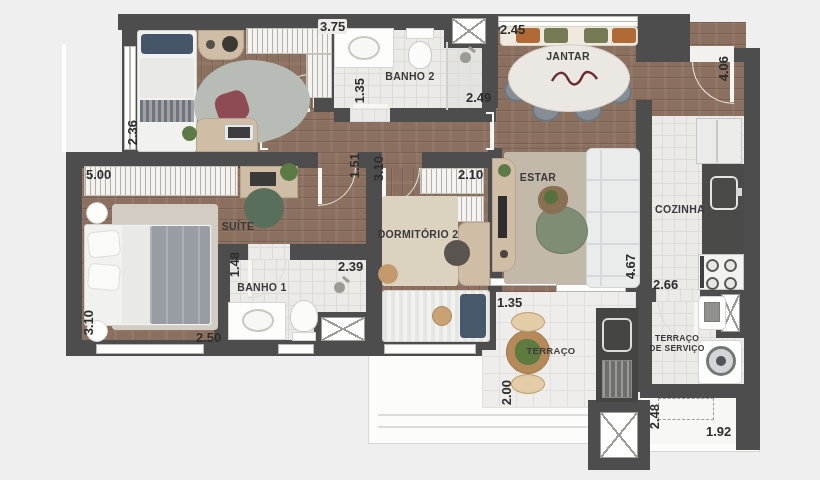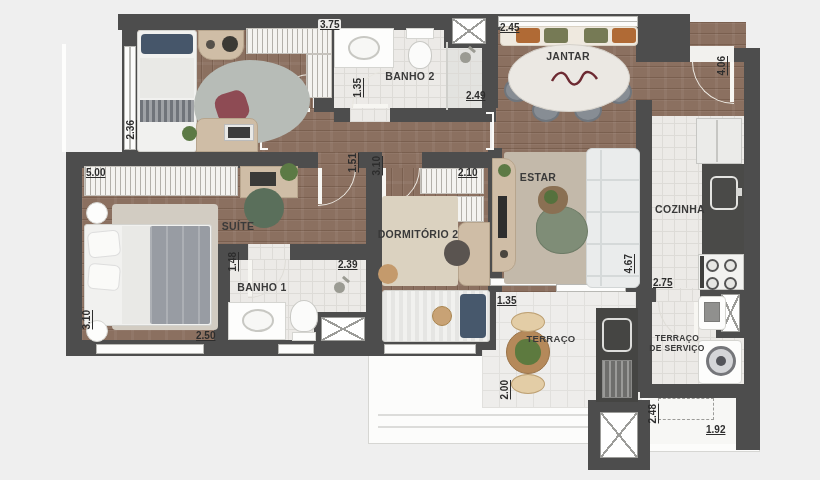--- a/index.html
+++ b/index.html
@@ -37,21 +37,21 @@
   .circle{border-radius:50%;}
   .bedw{background:#f1f1ef;border:1px solid #d3d3cf;border-radius:3px;}
   .stripes{background:repeating-linear-gradient(90deg,#70747a 0 3px,#9fa2a6 3px 6px);}
   .stripeV{background-image:repeating-linear-gradient(90deg,rgba(0,0,0,.05) 0 4px,transparent 4px 8px);}
   .folds{background-image:repeating-linear-gradient(90deg,rgba(255,255,255,.2) 0 2px,transparent 2px 16px);}
   .sofa{background-color:#eaecec;border:1px solid #d2d6d6;border-radius:6px;
     background-image:repeating-linear-gradient(180deg,transparent 0 30px,#d5d9d9 30px 32px);}
   .jchair{border-radius:50%;background:#878d94;border:2px solid #70767d;}
   .label{font-size:10.5px;font-weight:700;color:#3a3a3a;letter-spacing:.3px;text-align:center;line-height:1.15;}
   .label.sm{font-size:8.5px;}
-  .dim{font-size:10px;font-weight:700;color:#2d2d2d;white-space:nowrap;text-decoration:underline;}
+  .dim{font-size:13px;font-weight:700;color:#2d2d2d;white-space:nowrap;}
   .dim.v{writing-mode:vertical-rl;transform:rotate(180deg);}
   .chip{background:#edecea;padding:0 2px;border-radius:2px;}
 </style>
 </head>
 <body>
 
 <div id="plan">
 
   <div class="a slab" style="left:368px;top:336px;width:286px;height:108px"></div>
   <div class="a slab" style="left:640px;top:380px;width:120px;height:72px"></div>
@@ -249,37 +249,37 @@
   <div class="a circle" style="left:716px;top:356px;width:10px;height:10px;background:#53545a"></div>
   <div class="a" style="left:658px;top:398px;width:56px;height:22px;border:1px dashed #9b9b98"></div>
 
   <div class="a label" style="left:364px;top:70px;width:92px">BANHO 2</div>
   <div class="a label" style="left:528px;top:50px;width:80px">JANTAR</div>
   <div class="a label" style="left:200px;top:220px;width:76px">SUÍTE</div>
   <div class="a label" style="left:356px;top:228px;width:124px">DORMITÓRIO 2</div>
   <div class="a label" style="left:506px;top:171px;width:64px">ESTAR</div>
   <div class="a label" style="left:645px;top:203px;width:70px">COZINHA</div>
   <div class="a label" style="left:216px;top:281px;width:92px">BANHO 1</div>
-  <div class="a label" style="left:520px;top:334px;width:62px;font-size:9.5px">TERRAÇO</div>
+  <div class="a label" style="left:520px;top:346px;width:62px;font-size:9.5px">TERRAÇO</div>
   <div class="a label sm" style="left:648px;top:334px;width:58px">TERRAÇO DE SERVIÇO</div>
 
   <div class="a dim chip" style="left:318px;top:19px">3.75</div>
   <div class="a dim v" style="left:125px;top:120px">2.36</div>
   <div class="a dim v" style="left:352px;top:78px">1.35</div>
   <div class="a dim" style="left:466px;top:90px">2.49</div>
   <div class="a dim" style="left:500px;top:22px">2.45</div>
   <div class="a dim v" style="left:716px;top:56px">4.06</div>
   <div class="a dim" style="left:86px;top:167px">5.00</div>
   <div class="a dim v" style="left:347px;top:153px">1.51</div>
   <div class="a dim v" style="left:371px;top:156px">3.10</div>
   <div class="a dim" style="left:458px;top:167px">2.10</div>
   <div class="a dim v" style="left:227px;top:252px">1.48</div>
   <div class="a dim" style="left:338px;top:259px">2.39</div>
   <div class="a dim v" style="left:81px;top:310px">3.10</div>
   <div class="a dim" style="left:196px;top:330px">2.50</div>
   <div class="a dim v" style="left:623px;top:254px">4.67</div>
-  <div class="a dim" style="left:653px;top:277px">2.75</div>
+  <div class="a dim" style="left:653px;top:277px">2.66</div>
   <div class="a dim" style="left:497px;top:295px">1.35</div>
   <div class="a dim v" style="left:499px;top:380px">2.00</div>
   <div class="a dim v" style="left:647px;top:404px">2.48</div>
   <div class="a dim" style="left:706px;top:424px">1.92</div>
 
 </div>
 
 </body></html>

